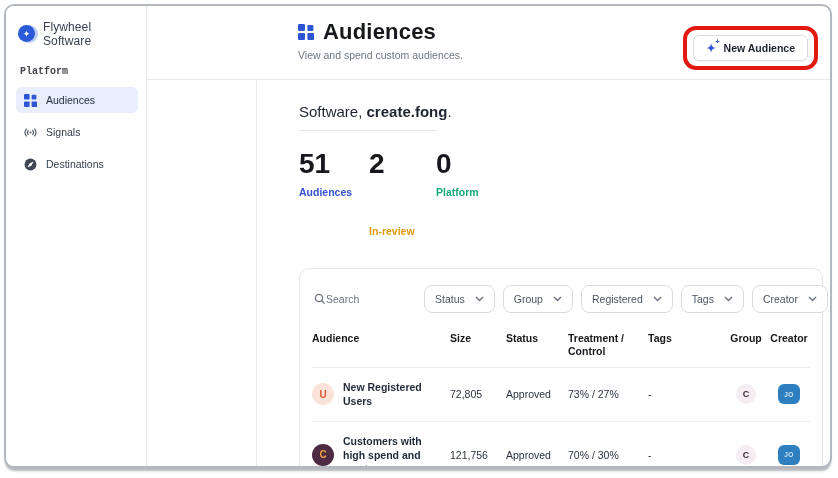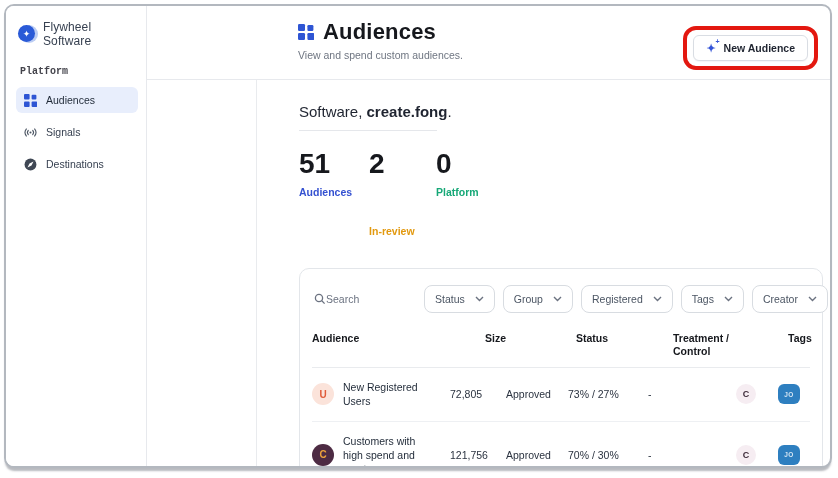--- a/index.html
+++ b/index.html
@@ -49,30 +49,30 @@
   
   .card { margin-top:31px; width:524px; border:1px solid #e3e6ea; border-radius:10px; padding:12px 12px 0 12px; background:#fff; }
   .filter-row { display:flex; align-items:center; gap:8px; padding:4px 0 6px 0; }
   .search-wrap { display:flex; align-items:center; flex:1; padding-left:2px; }
   .search-input { border:none; outline:none; font-size:10.5px; color:#374151; width:90px; font-family:"Liberation Sans", sans-serif; }
   .search-input::placeholder { color:#6b7280; }
   .dropdown { display:flex; align-items:center; gap:10px; border:1px solid #d8dce1; border-radius:8px; background:#fff;
     padding:7px 10px; font-size:10.5px; color:#4b5563; cursor:pointer; font-family:"Liberation Sans", sans-serif; }
   .tbl { width:100%; }
   .tr { display:grid; grid-template-columns:138px 56px 62px 80px 56px 1fr 44px 42px; align-items:center; }
-  .tr.head { padding:13px 0 9px 0; border-bottom:1px solid #e9ebee; align-items:start;gap:35px; }
+  .tr.head { padding:13px 0 9px 0; border-bottom:1px solid #e9ebee; align-items:start; }
   .th { font-size:10.5px; font-weight:700; color:#16181d; line-height:1.25; }
   .th.c, .td.c { justify-self:center; text-align:center; }
   .tr.row { padding:12px 0; border-bottom:1px solid #eef0f3; }
   .tr.row:last-child { border-bottom:none; }
   .td { font-size:10.5px; color:#2b3340; }
   .aud-cell { display:flex; align-items:center; gap:9px; padding-right:14px; }
   .avatar { width:22px; height:22px; border-radius:50%; flex:0 0 22px; display:flex; align-items:center; justify-content:center;
     font-size:10px; font-weight:700; }
-  .aud-name { font-size:10.5px; color:#1f2937; line-height:1.35; }
+  .aud-name { font-size:10.5px; color:#1f2937; line-height:1.35;font-weight:bold; }
   .group-badge { width:20px; height:20px; border-radius:50%; background:#f6edf2; color:#3f2c3a; font-size:9px; font-weight:700;
     display:flex; align-items:center; justify-content:center; }
   .creator-badge { width:22px; height:20px; border-radius:6px; display:flex; align-items:center; justify-content:center;
     font-size:6.5px; font-weight:700; color:rgba(255,255,255,.8); letter-spacing:.4px; cursor:pointer; }
 </style>
 </head>
 <body>
 
 <div class="frame">
 

